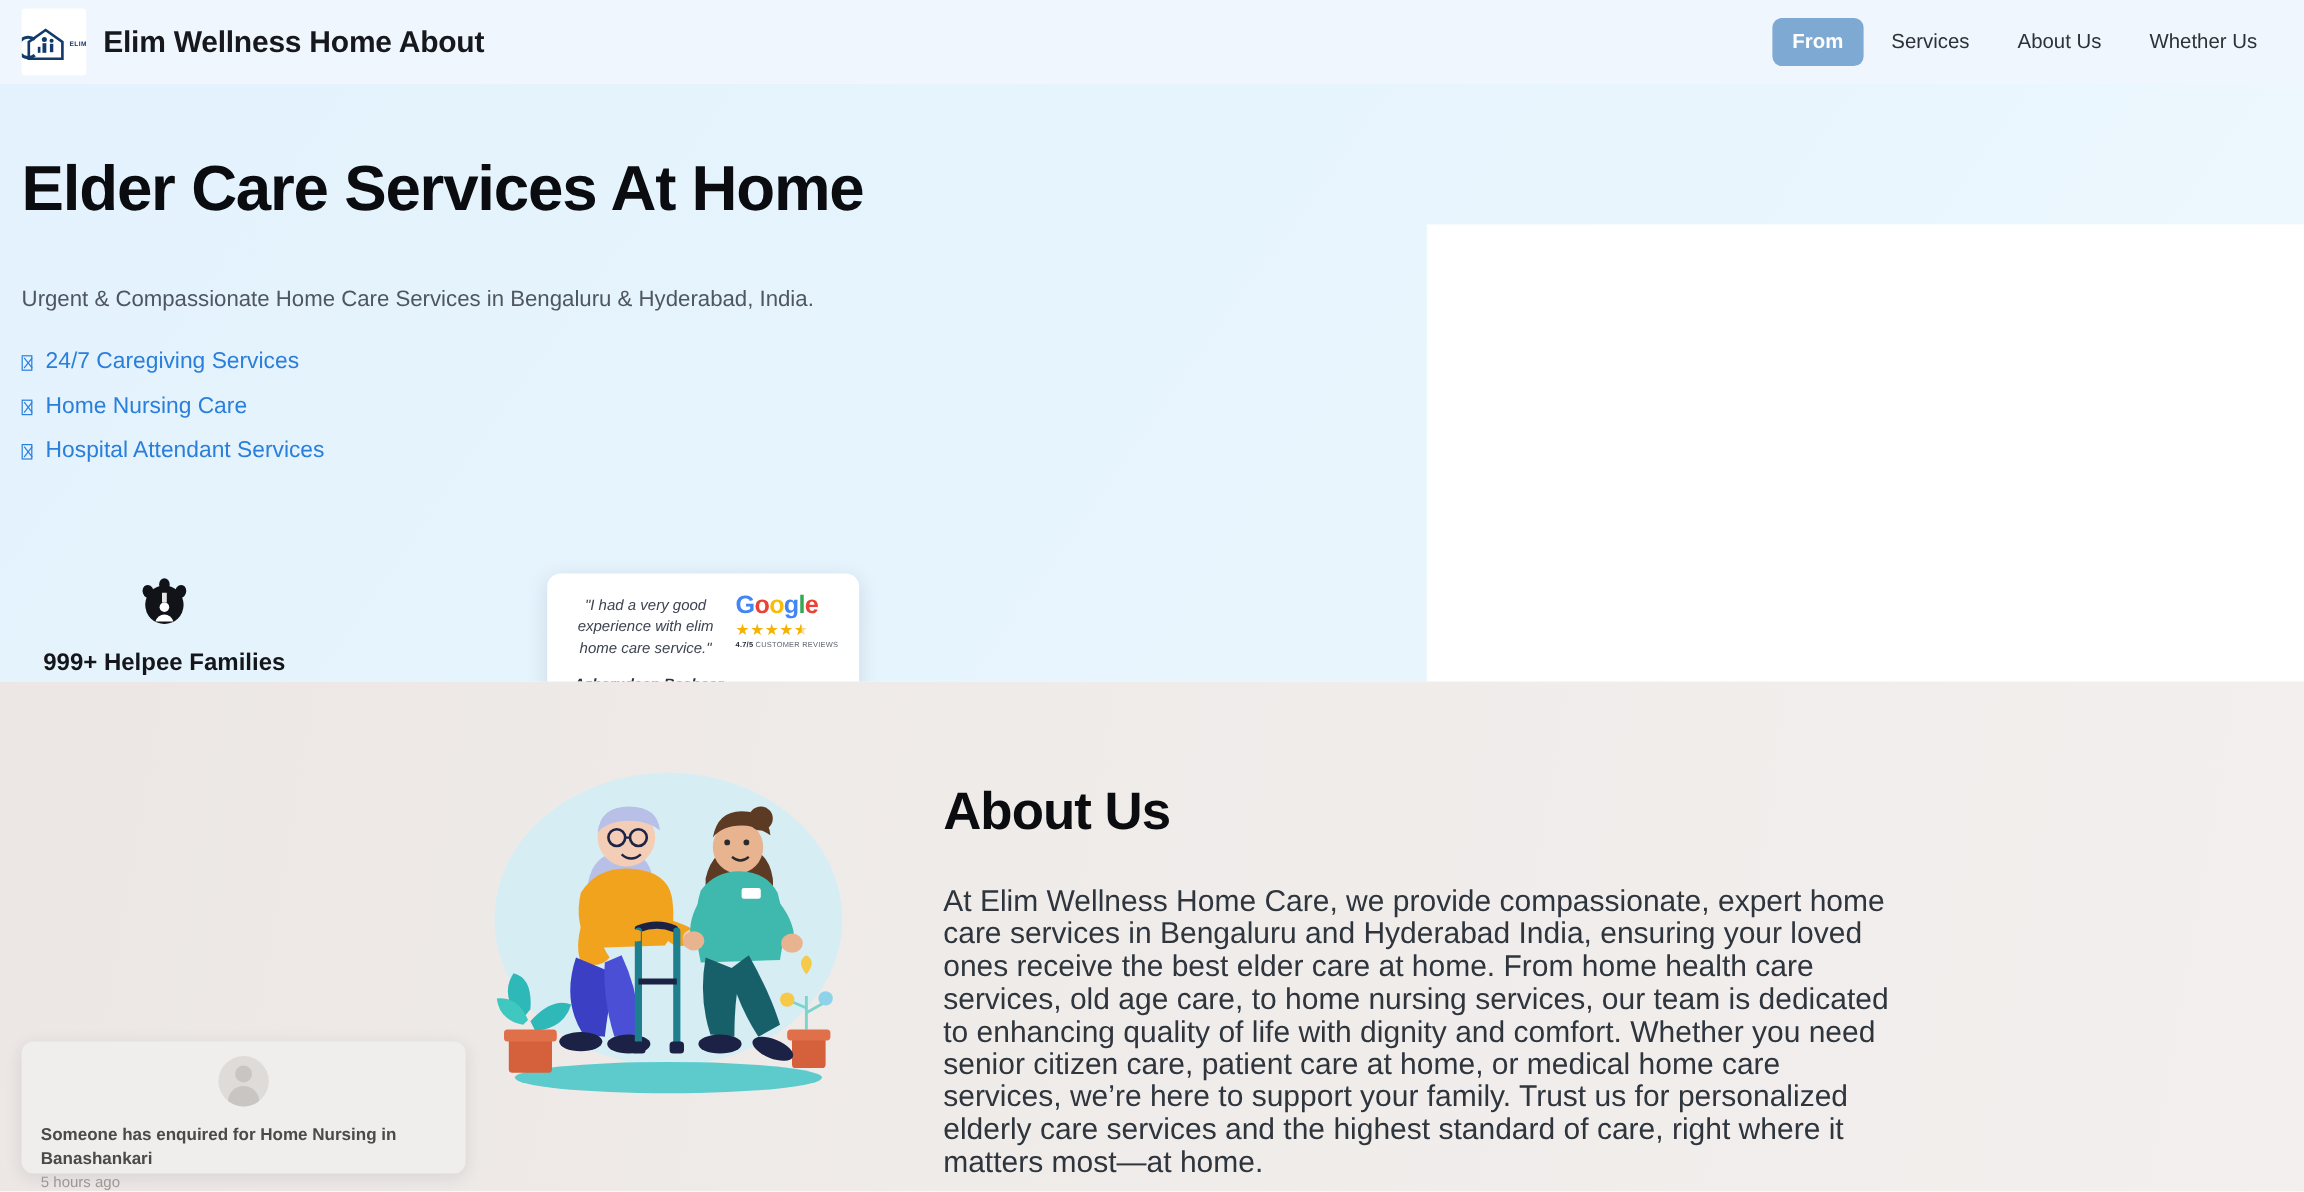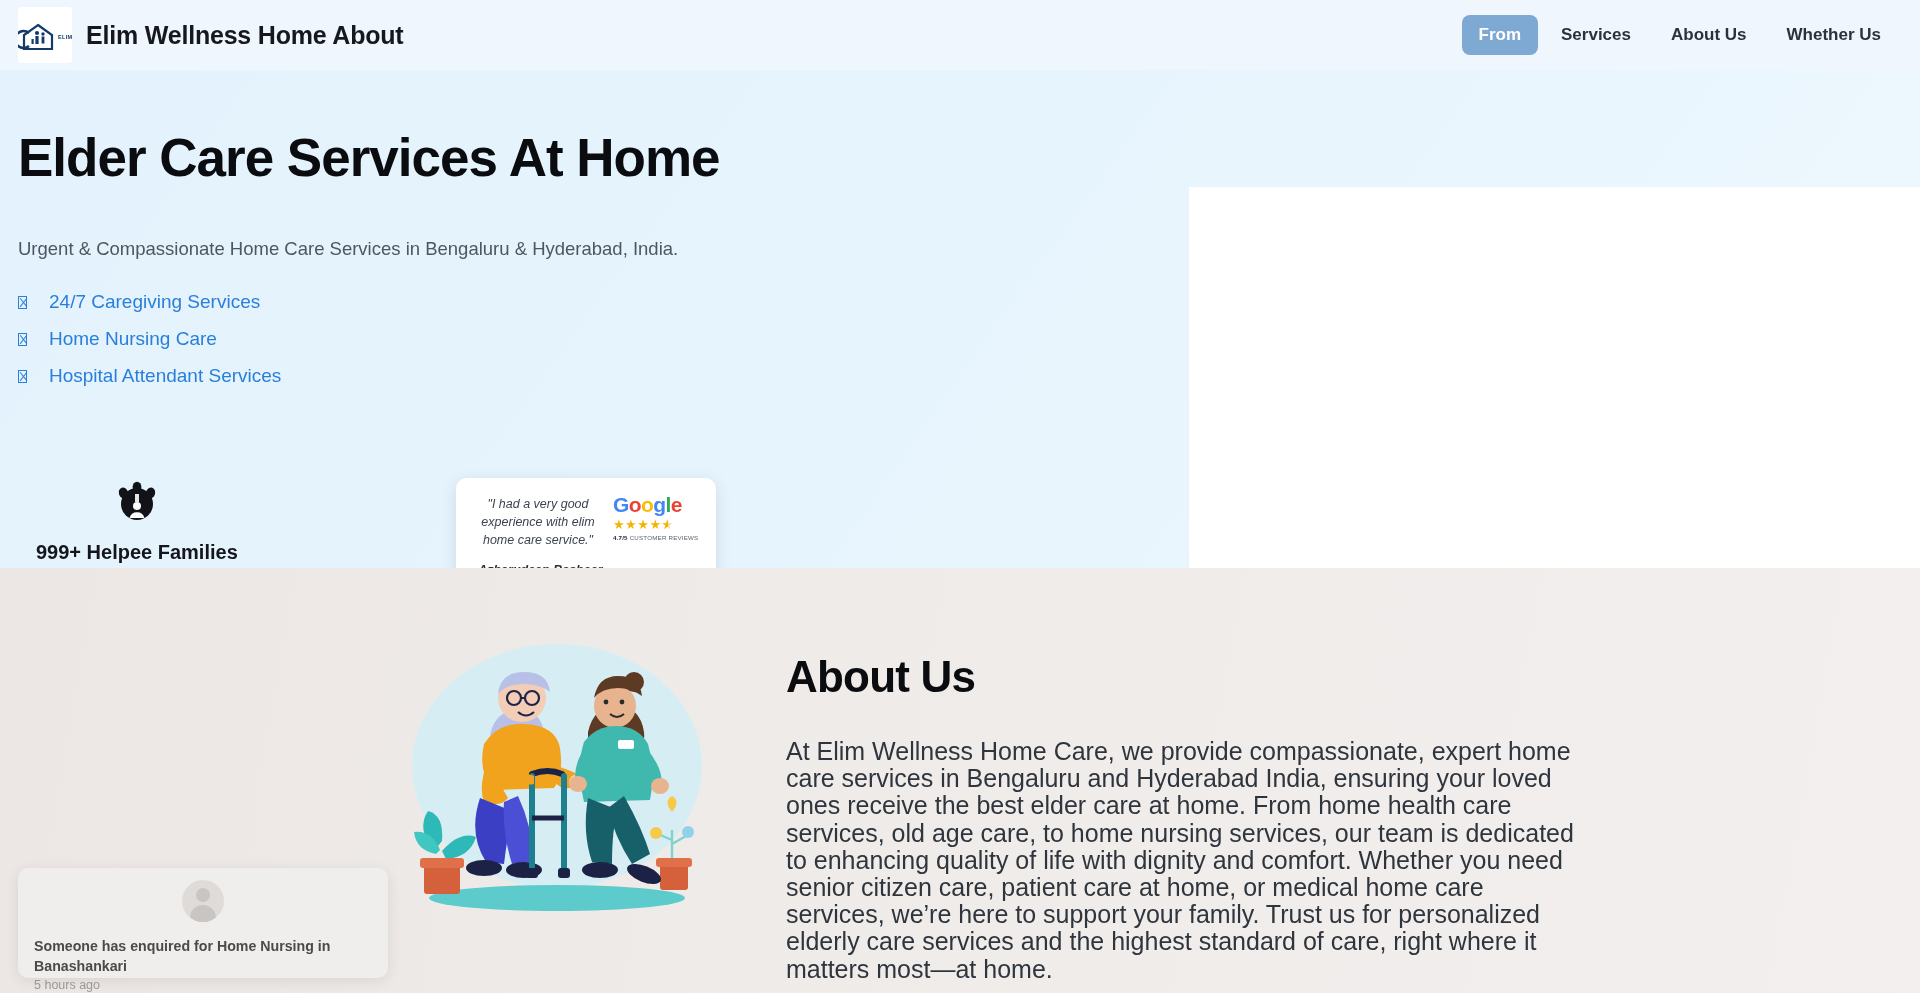--- a/index.html
+++ b/index.html
@@ -41,21 +41,21 @@
     margin-left: 14px; font-size: 25px; font-weight: bold;
     color: #16181d; letter-spacing: -.2px;
   }
   .nav {
     margin-left: auto; margin-right: 22px;
     display: flex; align-items: center; gap: 6px;
   }
   .nav-item {
     font-size: 17px; color: #2e3238;
     padding: 10px 17px; border-radius: 8px;
-    white-space: nowrap; cursor: pointer; font-weight: bold;
+    white-space: nowrap; cursor: pointer;
   }
   .nav-item.active { background: #7ea9d2; color: #ffffff; font-weight: 600; }
 
   
   .hero {
     position: absolute; top: 70px; left: 0;
     width: 1920px; height: 498px;
     background: linear-gradient(125deg,#e3f2fc 0%,#e6f4fd 45%,#eef8fe 100%);
     overflow: hidden;
   }
@@ -64,21 +64,21 @@
   .hero-title {
     font-size: 53px; font-weight: bold; color: #0a0c10;
     letter-spacing: -1px; line-height: 60px;
   }
   .hero-sub {
     margin-top: 48px; font-size: 18.5px; color: #4e5661; line-height: 26px;
   }
   .hero-list { margin-top: 28px; }
   .hero-li {
     font-size: 19px; color: #2a7fdb; line-height: 24px;
-    margin-bottom: 13px; display: flex; align-items: center; gap: 22px;
+    margin-bottom: 13px; display: flex; align-items: center; gap: 11px;
     cursor: pointer; width: max-content;
   }
   .tofu {
     display: inline-block; width: 9px; height: 13px;
     border: 1.4px solid #2a7fdb; position: relative; flex: none;
   }
   .tofu::before, .tofu::after {
     content: ""; position: absolute; background: #2a7fdb;
     width: 11px; height: 1.1px; left: -1.5px; top: 5px;
   }

